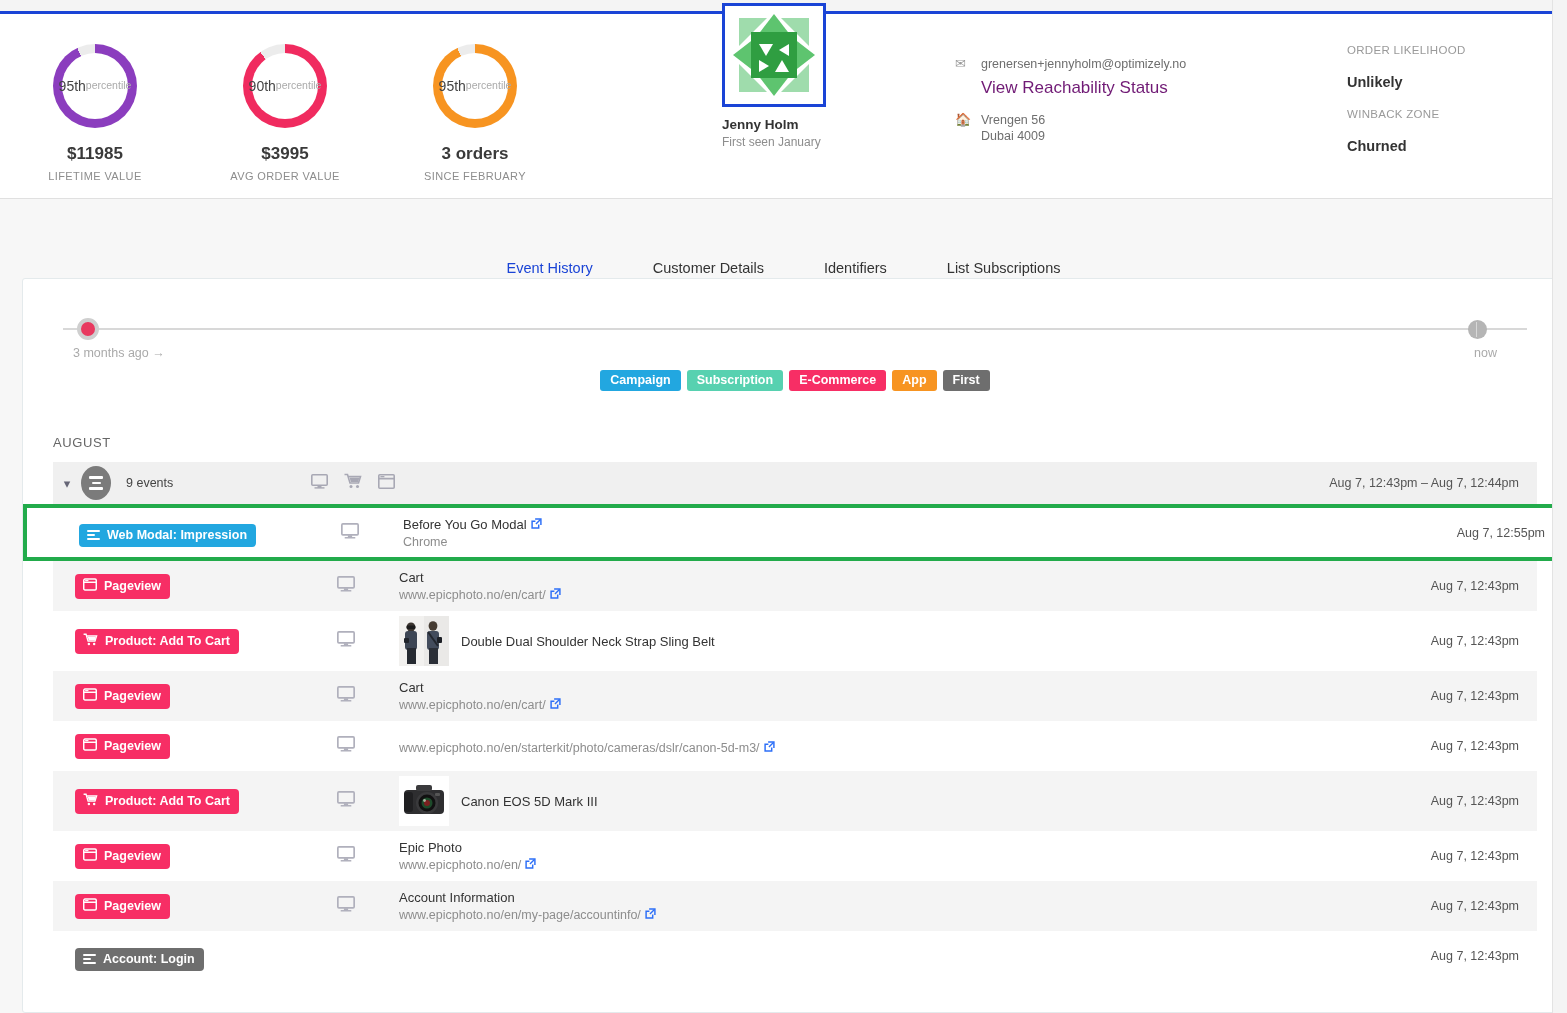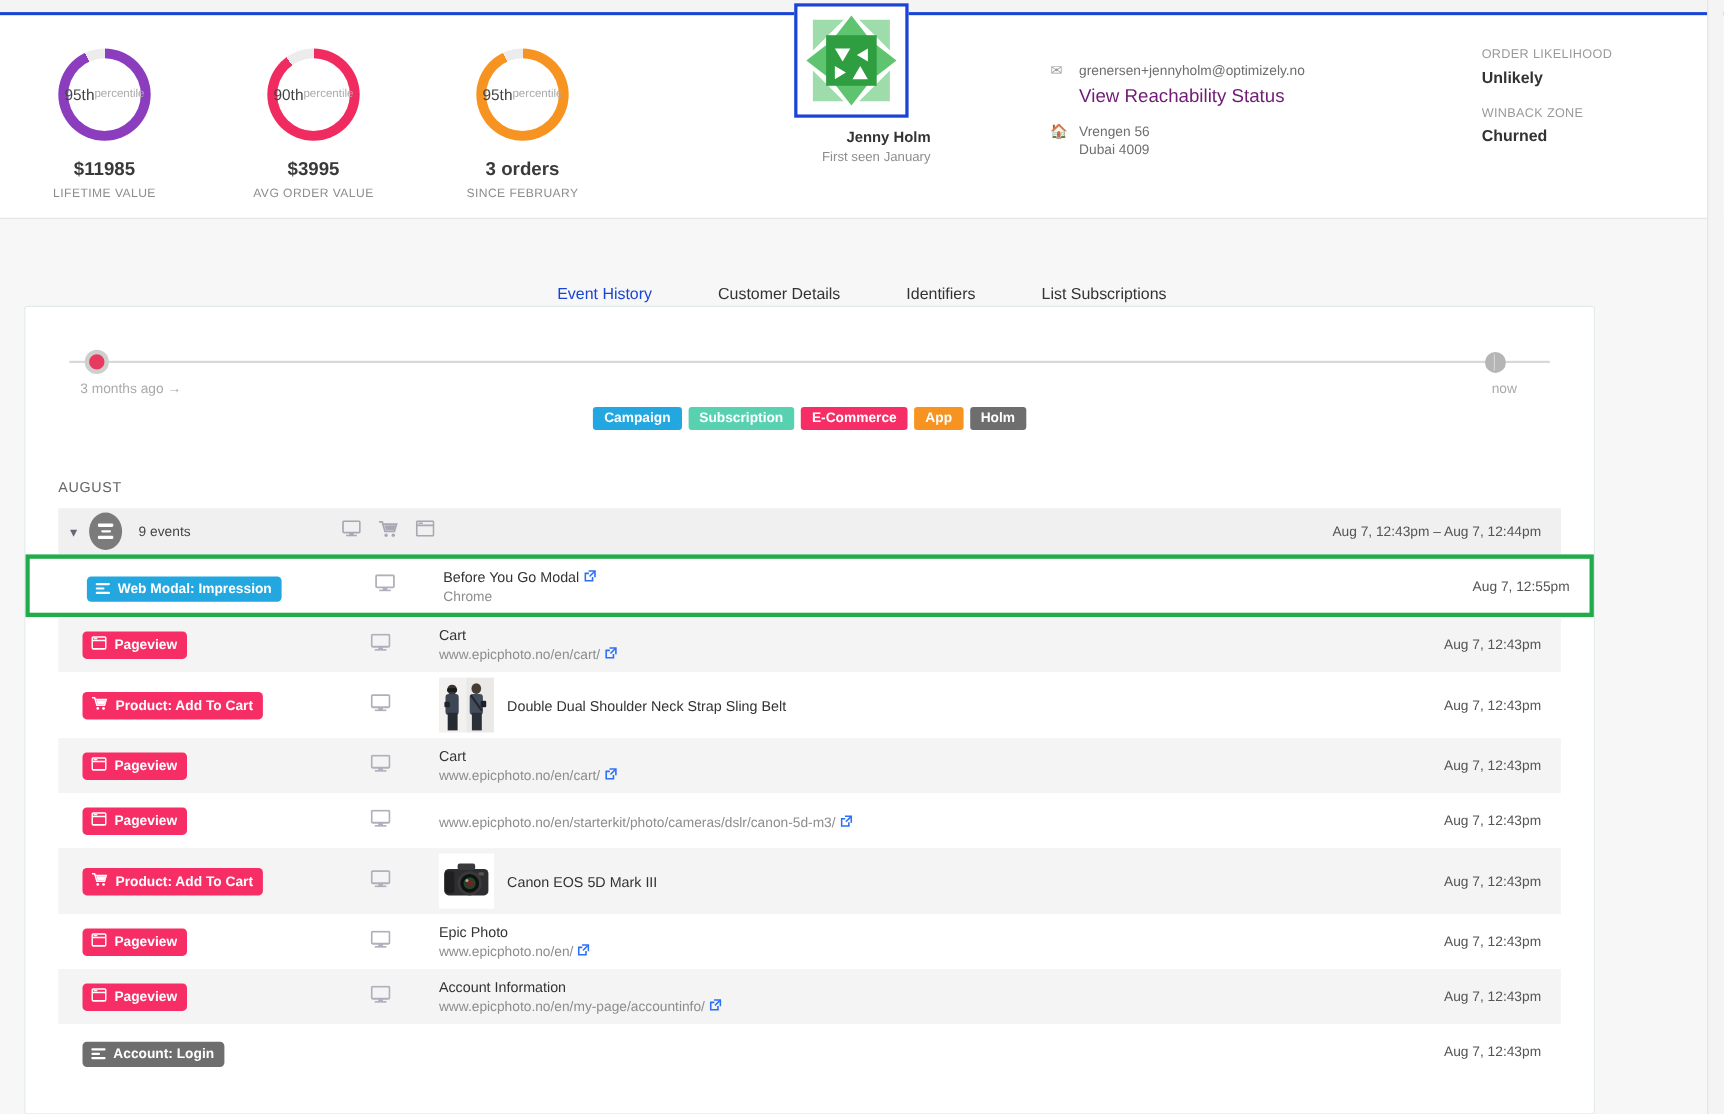--- a/index.html
+++ b/index.html
@@ -40,63 +40,63 @@
     display: flex; flex-direction: row; align-items: center; justify-content: center;
     z-index: 3;
   }
   .donut-pct { font-size: 14px; color: #444; line-height: 1.05; }
   .donut-sub { font-size: 10.5px; color: #aaaaaa; line-height: 1.3; }
   .metric-value { font-size: 17px; font-weight: bold; color: #3a3a3a; margin-top: 16px; }
   .metric-cap { font-size: 11px; color: #8d8d8d; letter-spacing: .4px; margin-top: 6px; }
 
   
   .identity {
-    position: absolute; left: 722px; top: -11px; width: 124px; text-align: right;
+    position: absolute; left: 722px; top: -11px; width: 124px; text-align: left;
   }
   .avatar {
     width: 104px; height: 104px; border: 3px solid #1a44d6; background: #fff;
     position: relative; overflow: hidden;
   }
   .avatar svg { display: block; }
   .ident-name { font-size: 13.5px; font-weight: bold; color: #333; margin-top: 10px; }
   .ident-sub { font-size: 12px; color: #8d8d8d; margin-top: 3px; white-space: nowrap; }
 
   
   .contact { position: absolute; left: 955px; top: 42px; }
   .crow { display: flex; align-items: flex-start; margin-bottom: 6px; }
   .cicon { width: 26px; color: #9a9a9a; flex: none; font-size: 13px; line-height: 16px; }
   .ctext { font-size: 12.5px; color: #6e6e6e; line-height: 16px; }
   .clink { font-size: 17px; color: #701a75; cursor: pointer; text-align: center; }
   .addr { margin-top: 14px; }
 
   
   .rstats { position: absolute; left: 1347px; top: 30px; }
   .rlabel { font-size: 11.5px; color: #9a9a9a; letter-spacing: .3px; }
-  .rvalue { font-size: 14.5px; font-weight: bold; color: #333; margin-top: 7px; }
+  .rvalue { font-size: 14.5px; font-weight: bold; color: #333; margin-top: 18px; }
   .rgap { height: 18px; }
 
   
   .tabsbar {
     background: #f7f7f7; height: 93px; position: relative;
     display: flex; align-items: flex-end; justify-content: center;
   }
   .tabs { display: flex; gap: 0; }
   .tab {
     padding: 0 30px 16px 30px; font-size: 14.5px; color: #333;
     cursor: pointer; position: relative;
   }
   .tab.active { color: #1a44d6; }
   .tab.active::after {
     content: ""; position: absolute; left: 22px; right: 22px; bottom: 0;
     height: 3px; background: #1a44d6;
   }
 
   
   .card {
-    position: absolute; left: 22px; top: 278px; width: 1428px; height: 735px;
+    position: absolute; left: 22px; top: 278px; width: 1546px; height: 735px;
     background: #fff; border: 1px solid #e4eaec; border-radius: 3px;
     overflow: hidden;
   }
 
   
   .slider { position: relative; margin: 35px 32px 0 32px; height: 46px; }
   .track { position: absolute; left: 8px; right: 8px; top: 14px; height: 2px; background: #d8d8d8; }
   .knob-l {
     position: absolute; left: 22px; top: 4px; width: 22px; height: 22px; border-radius: 50%;
     background: #e8395f; border: 4px solid #cfcfcf; cursor: pointer;
@@ -289,21 +289,21 @@
     <div class="knob-r"></div>
     <div class="slider-l">3 months ago  →</div>
     <div class="slider-r">now</div>
   </div>
 
   <div class="pills" id="pills">
       <div class="pill" style="background: rgb(34, 167, 224);">Campaign</div>
       <div class="pill" style="background: rgb(87, 209, 176);">Subscription</div>
       <div class="pill" style="background: rgb(247, 46, 101);">E-Commerce</div>
       <div class="pill" style="background: rgb(247, 148, 33);">App</div>
-      <div class="pill" style="background: rgb(110, 110, 110);">Holm</div>
+      <div class="pill" style="background: rgb(110, 110, 110);">First</div>
     </div>
 
   <div class="monthlabel">AUGUST</div>
 
   <div class="grouphdr">
     <div class="chev">▾</div>
     <div class="groupbubble">
         <i></i>
         <i class="s"></i>
         <i></i>

